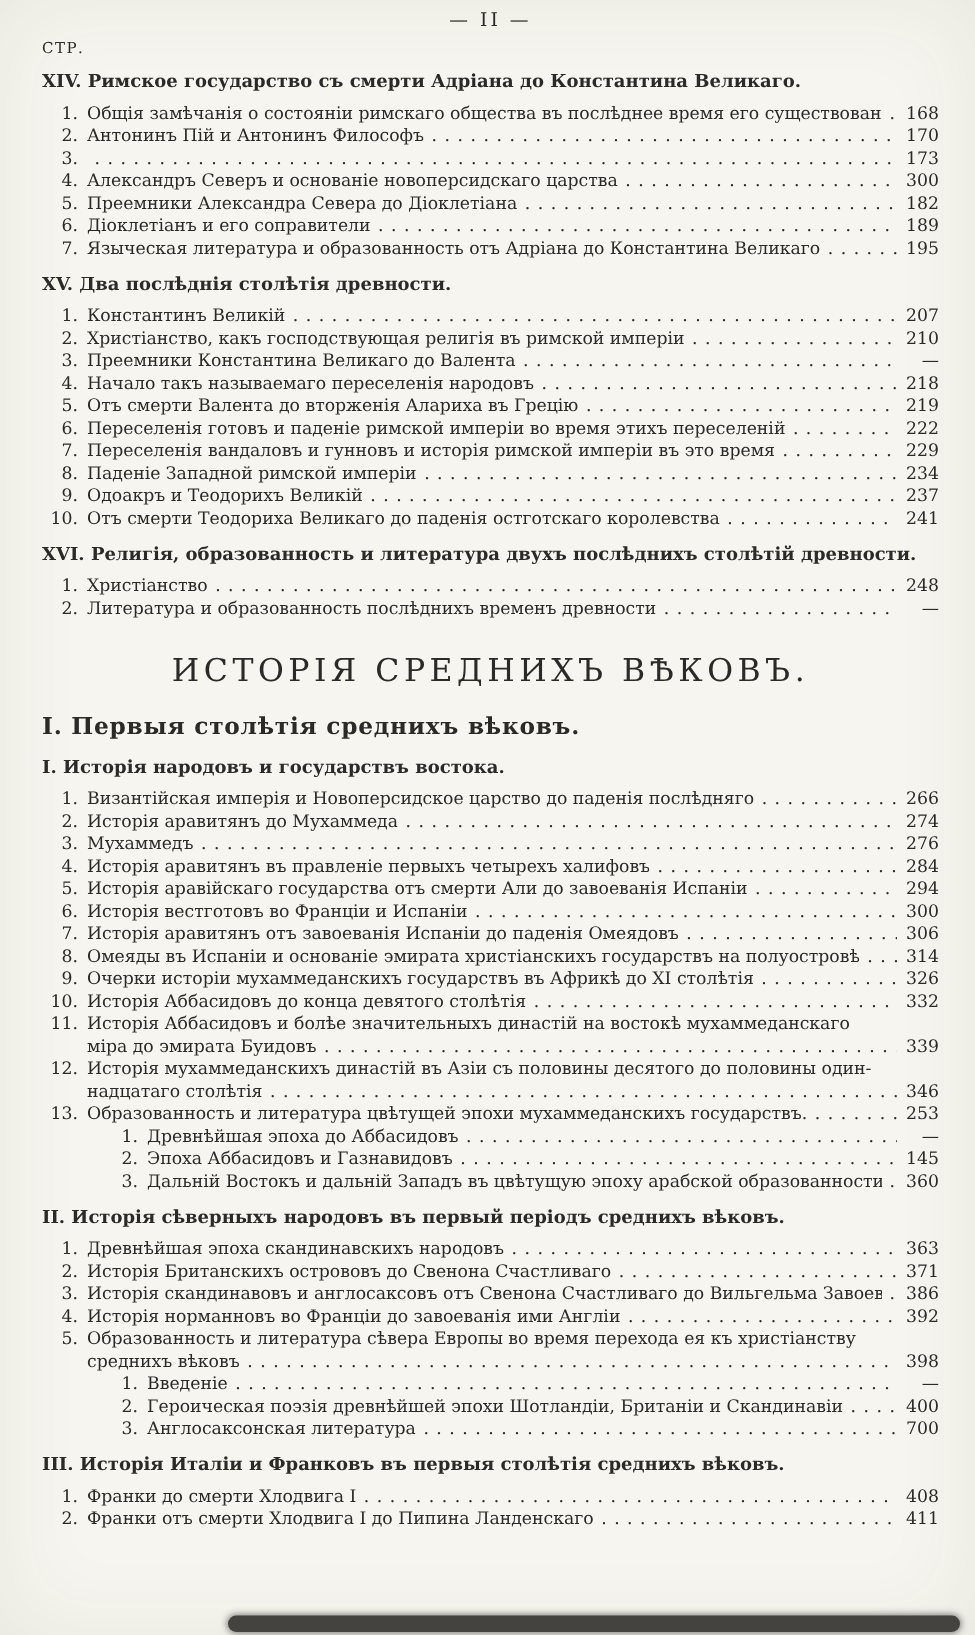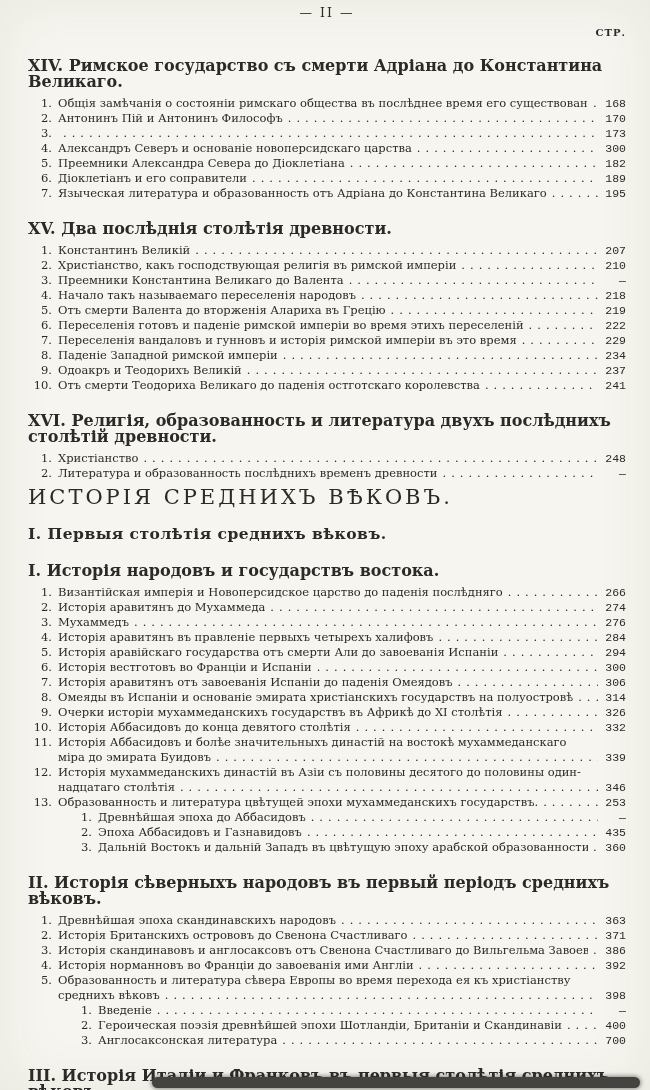--- a/index.html
+++ b/index.html
@@ -7,44 +7,44 @@
   body {
     background: var(--paper, #f6f5ef);
     color: var(--ink, #2b2a28);
     font-family: "DejaVu Serif", "Liberation Serif", serif;
     position: relative;
     overflow: hidden;
     box-shadow: inset 0 0 60px rgba(60,50,30,0.07);
   }
   .page { padding: 5px 24px 0 28px; }
   .folio { text-align:center; font-size:12.5px; letter-spacing:2px; }
-  .col-label { text-align:right; font-weight:bold; font-size:10px; letter-spacing:1px; margin-top:7px; }
+  .col-label { font-weight:normal; font-size:10px; letter-spacing:1px; margin-top:7px; }
 
   .big-heading {
-    text-align:left; font-size:21px; letter-spacing:3px;
-    margin: 4px 0 15px 0; font-weight:normal;
+    text-align:center; font-size:21px; letter-spacing:3px;
+    margin: 22px 0 15px 0; font-weight:normal;
   }
   .part-heading {
     font-size:15.5px; font-weight:bold; letter-spacing:0.5px;
     margin: 6px 0 10px 0;
   }
   .chapter-heading {
-    font-weight:bold; font-size:16px; line-height:16px;
-    margin: 20px 0 6px 0;
+    font-weight:bold; font-size:12px; line-height:16px;
+    margin: 8px 0 6px 0;
   }
 
   .entry { display:flex; align-items:baseline; font-size:11.5px; line-height:15px; }
   .entry.sub { margin-left: 40px; }
   .entry .num { flex:none; width:30px; text-align:right; padding-right:6px; }
   .entry .text { flex:0 1 auto; white-space:nowrap; overflow:hidden; }
   .entry .leader {
     flex:1 1 0; min-width:0; overflow:hidden; white-space:nowrap;
     letter-spacing:5px; padding:0 5px; color: var(--ink, #2b2a28);
   }
-  .entry .page-num { flex:none; width:28px; text-align:right;font-family:Liberation Mono, monospace; }
+  .entry .page-num { flex:none; width:28px; text-align:right; }
   .entry.cont .num { visibility:hidden; }
 
   .scan-bar {
     position:absolute; bottom:2px; left:152px; width:488px; height:11px;
     background:#45433f; border-radius:6px;
     box-shadow: 0 0 4px 1px rgba(50,48,44,0.55);
   }
 </style>
 </head>
 <body>
@@ -261,21 +261,21 @@
       <div class="entry sub">
         <span class="num">1.</span>
         <span class="text">Древнѣйшая эпоха до Аббасидовъ</span>
         <span class="leader">................................................................................................................................................................</span>
         <span class="page-num">—</span>
       </div>
       <div class="entry sub">
         <span class="num">2.</span>
         <span class="text">Эпоха Аббасидовъ и Газнавидовъ</span>
         <span class="leader">................................................................................................................................................................</span>
-        <span class="page-num">435</span>
+        <span class="page-num">145</span>
       </div>
       <div class="entry sub">
         <span class="num">3.</span>
         <span class="text">Дальній Востокъ и дальній Западъ въ цвѣтущую эпоху арабской образованности</span>
         <span class="leader">................................................................................................................................................................</span>
         <span class="page-num">360</span>
       </div>
       <div class="chapter-heading">II. Исторія сѣверныхъ народовъ въ первый періодъ среднихъ вѣковъ.</div>
       <div class="entry">
         <span class="num">1.</span>

